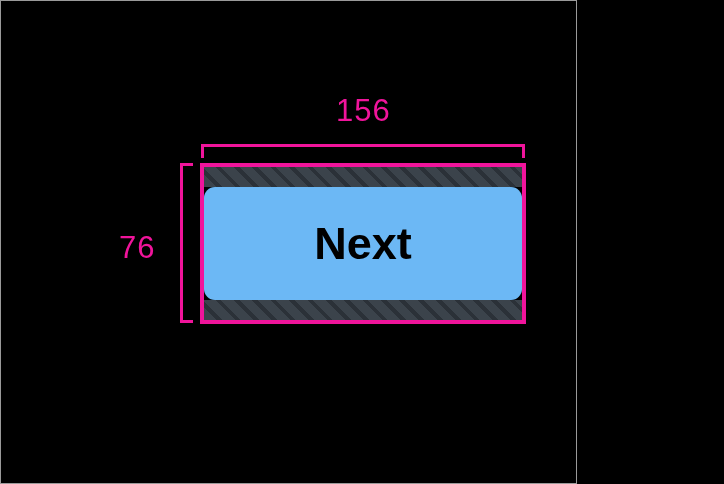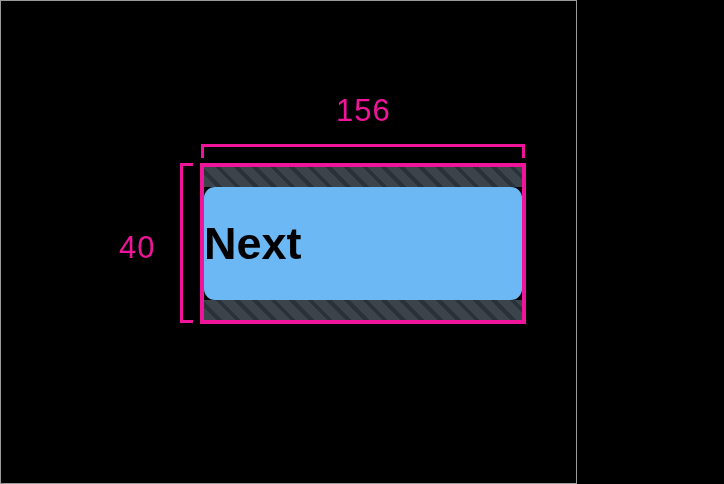--- a/index.html
+++ b/index.html
@@ -102,21 +102,21 @@
         #2b3138 9px,
         #2b3138 13px
     );
   }
 
   
   #button-area {
     flex: 1 1 auto;
     display: flex;
     align-items: center;
-    justify-content: flex-start;
+    justify-content: center;
     background: #6cb8f5;
     border-radius: 11px;
     position: relative;
     z-index: 1;
   }
 
   #button-label {
     color: #000000;
     font-family: "Liberation Sans", sans-serif;
     font-size: 45px;
@@ -128,21 +128,21 @@
 </style>
 </head>
 <body>
 
 <div id="stage">
 
   <div class="dim-label" id="label-width">156</div>
 
   <div id="bracket-top"></div>
 
-  <div class="dim-label" id="label-height">40</div>
+  <div class="dim-label" id="label-height">76</div>
 
   <div id="bracket-left"></div>
 
   <div id="element-box">
 
     <div id="element-inner">
 
       <div class="hatch-band"></div>
 
       <div id="button-area">

